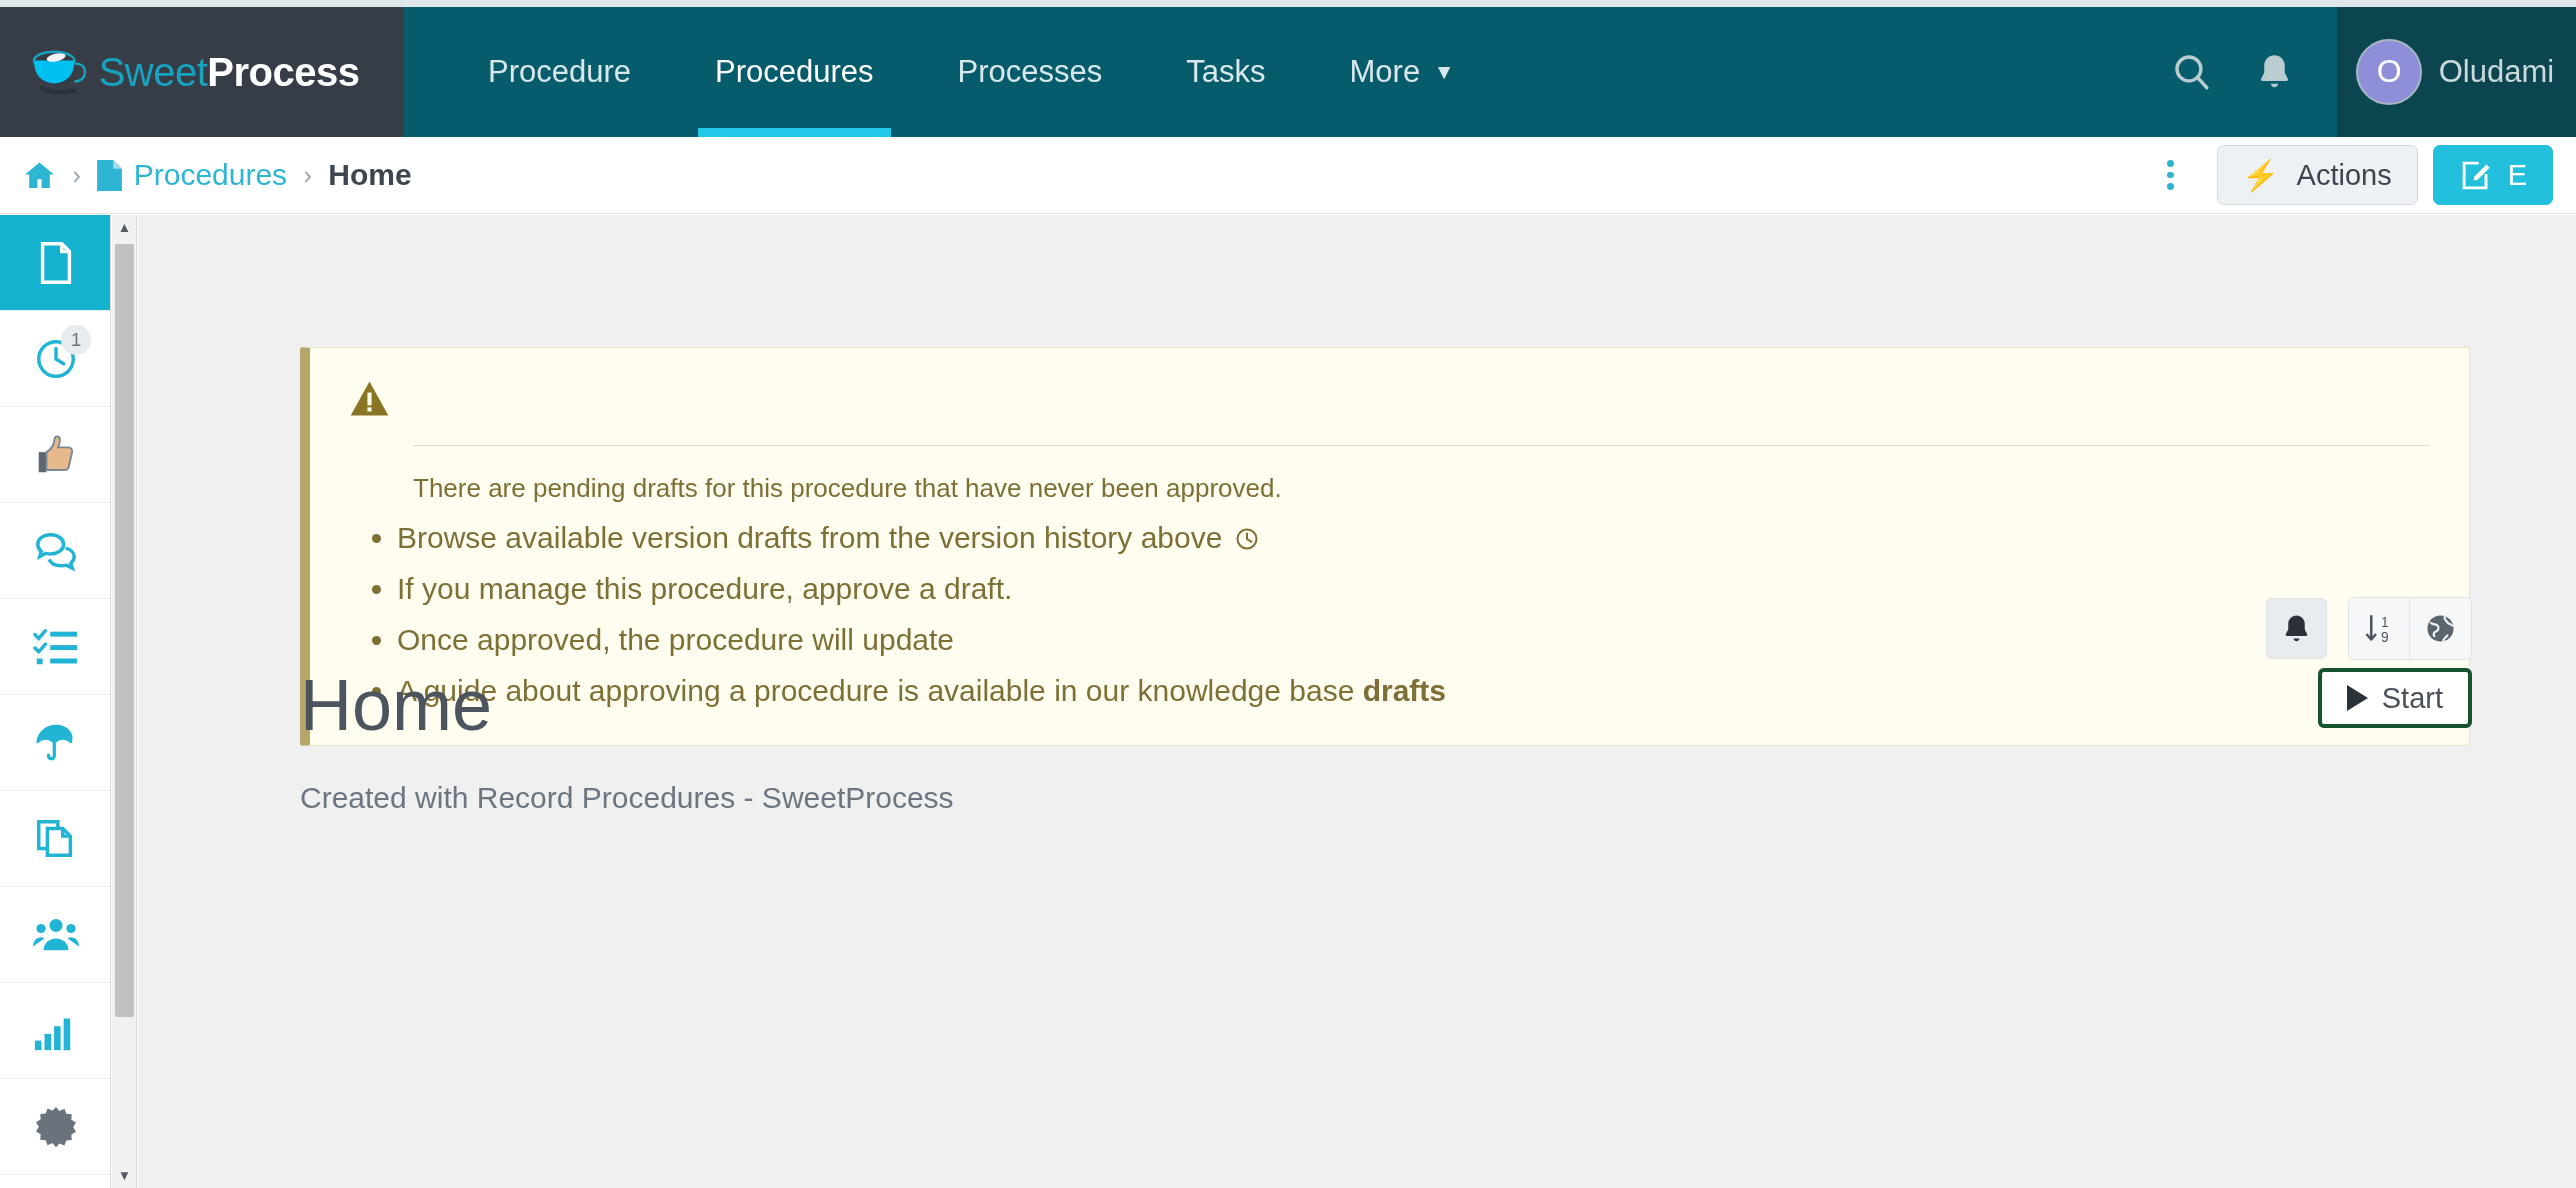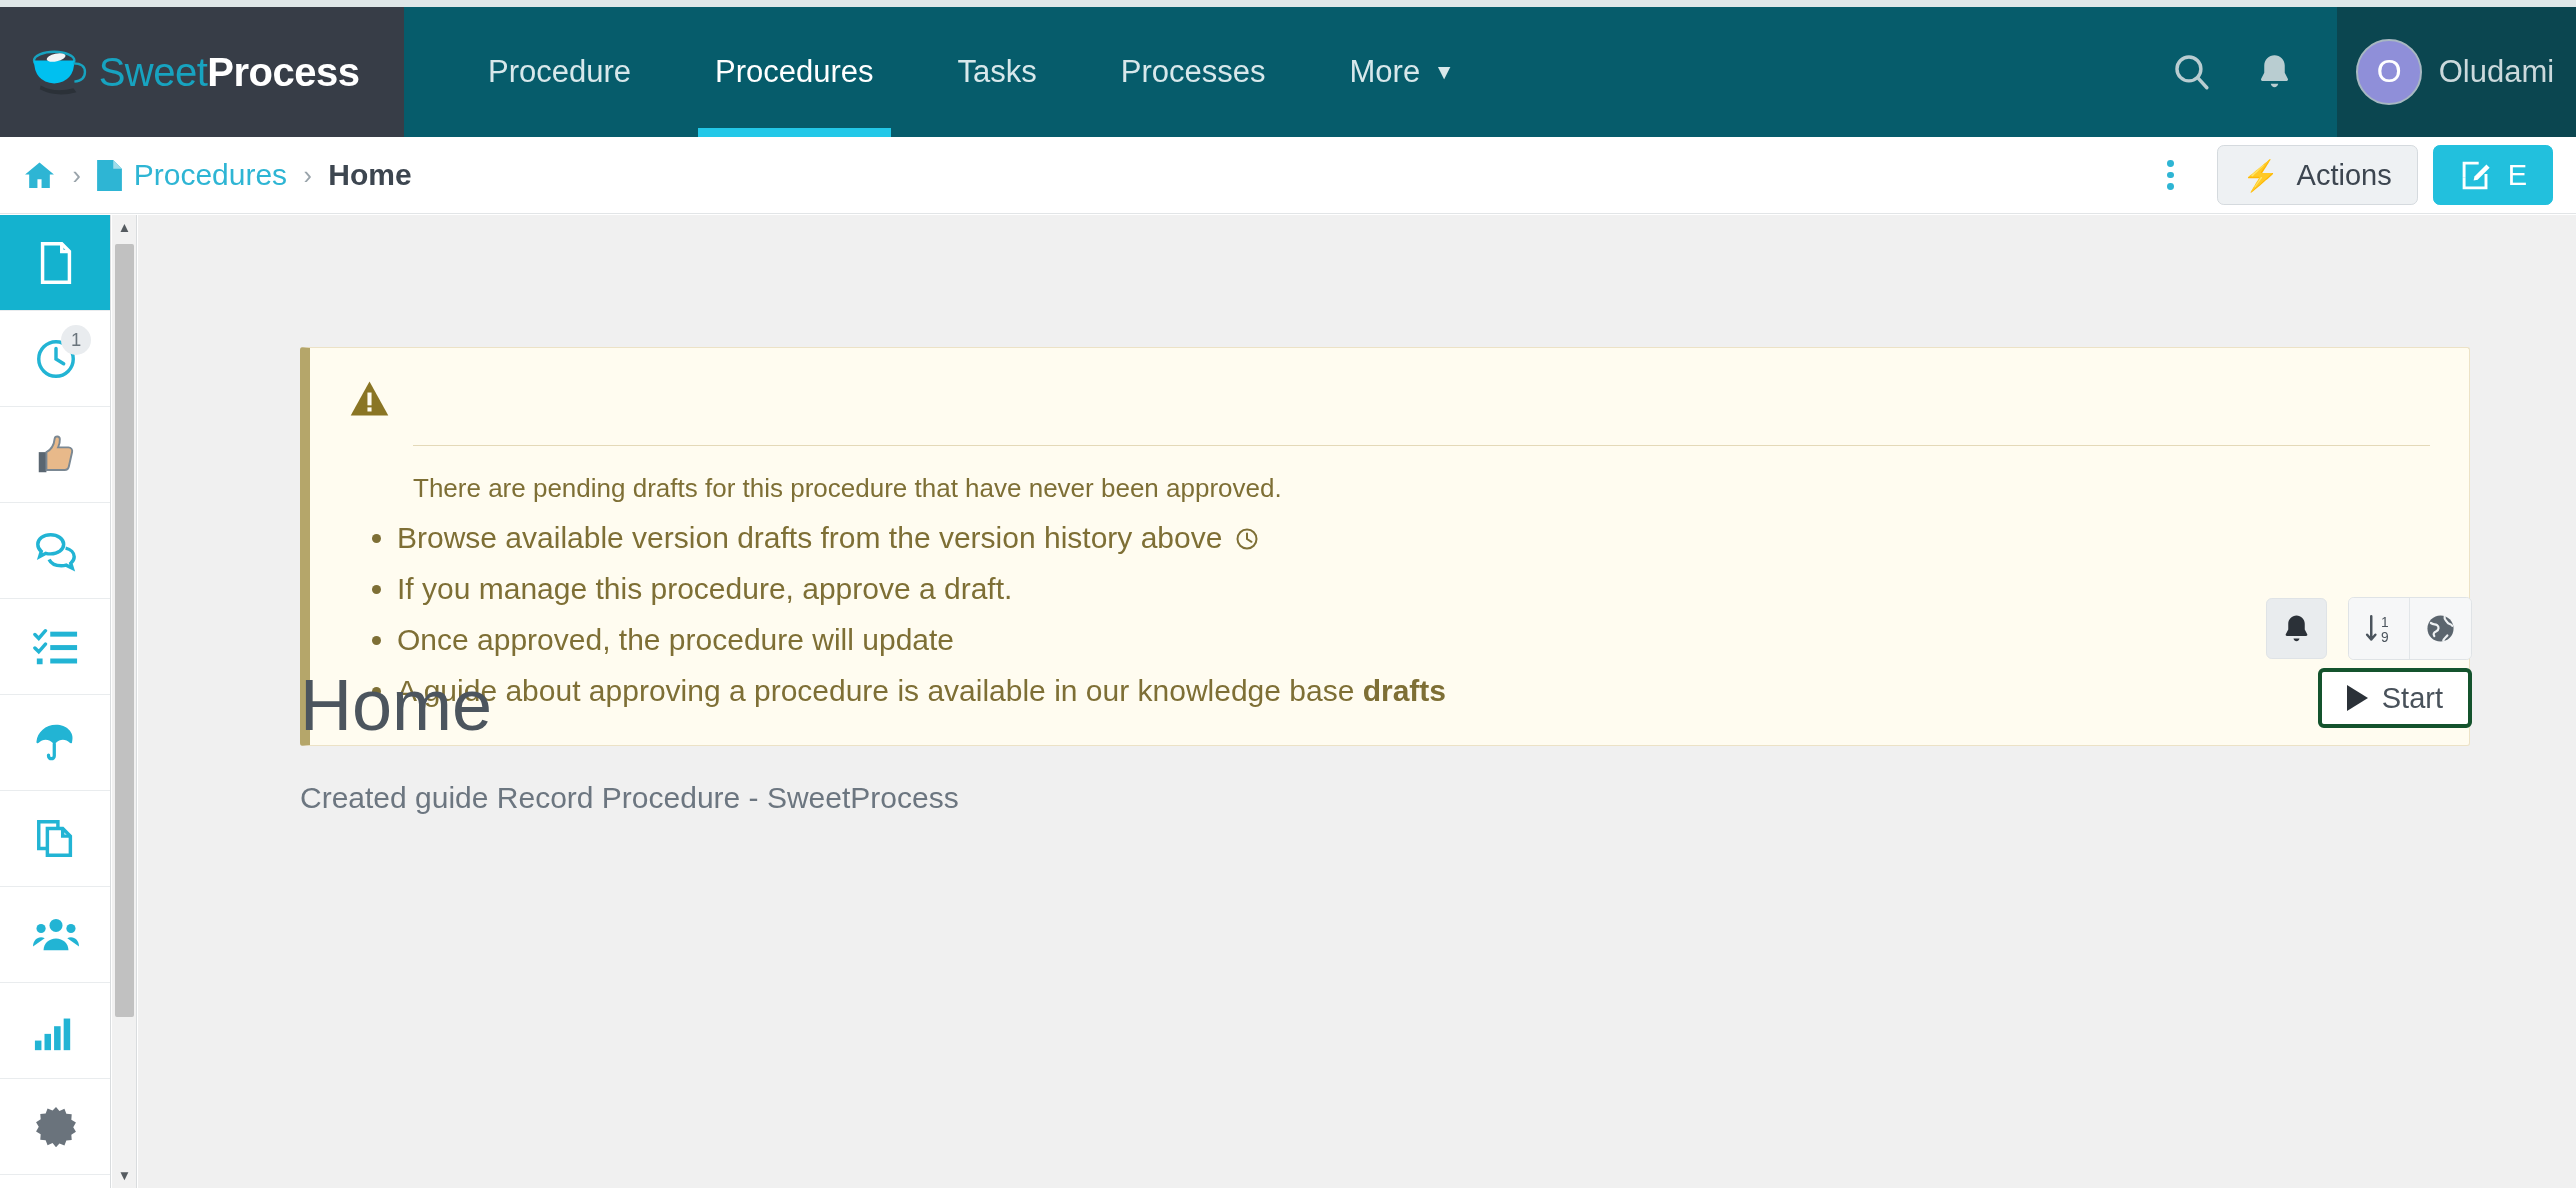--- a/index.html
+++ b/index.html
@@ -290,24 +290,24 @@
 
   <div class="nav-zone">
     <div class="nav-items">
       <div class="nav-item">
         <span>Procedure</span>
       </div>
       <div class="nav-item active">
         <span>Procedures</span>
       </div>
       <div class="nav-item">
+        <span>Processes</span>
+      </div>
+      <div class="nav-item">
         <span>Tasks</span>
-      </div>
-      <div class="nav-item">
-        <span>Processes</span>
       </div>
       <div class="nav-item">
         <span>More</span>
         <span class="chev">▼</span>
       </div>
     </div>
 
     <div class="nav-spacer"></div>
 
     <div class="nav-icons">
@@ -518,21 +518,21 @@
       <div class="icon-btn">
         <svg viewBox="0 0 24 24">
           <circle cx="12" cy="12" r="9.5" fill="#5b656e"></circle>
           <path d="M5 8c2 1.5 3 .5 4.5 1.5S11 13 9 14s-2.5 2-1.5 3.5M15 3.5c-.5 2 1 2.5 2 4s2.5 1 3.5 2.5M14 21c.5-2 2-2.5 3-4" fill="none" stroke="#eef1f3" stroke-width="1.6" stroke-linecap="round"></path>
         </svg>
       </div>
     </div>
   </div>
 
   <div class="doc-title">Home</div>
-  <div class="doc-subtitle">Created guide Record Procedure - SweetProcess</div>
+  <div class="doc-subtitle">Created with Record Procedures - SweetProcess</div>
 
   <div class="btn-start">
     <span class="play"></span>
     <span>Start</span>
   </div>
 
 </div>
 
 
 </body></html>

